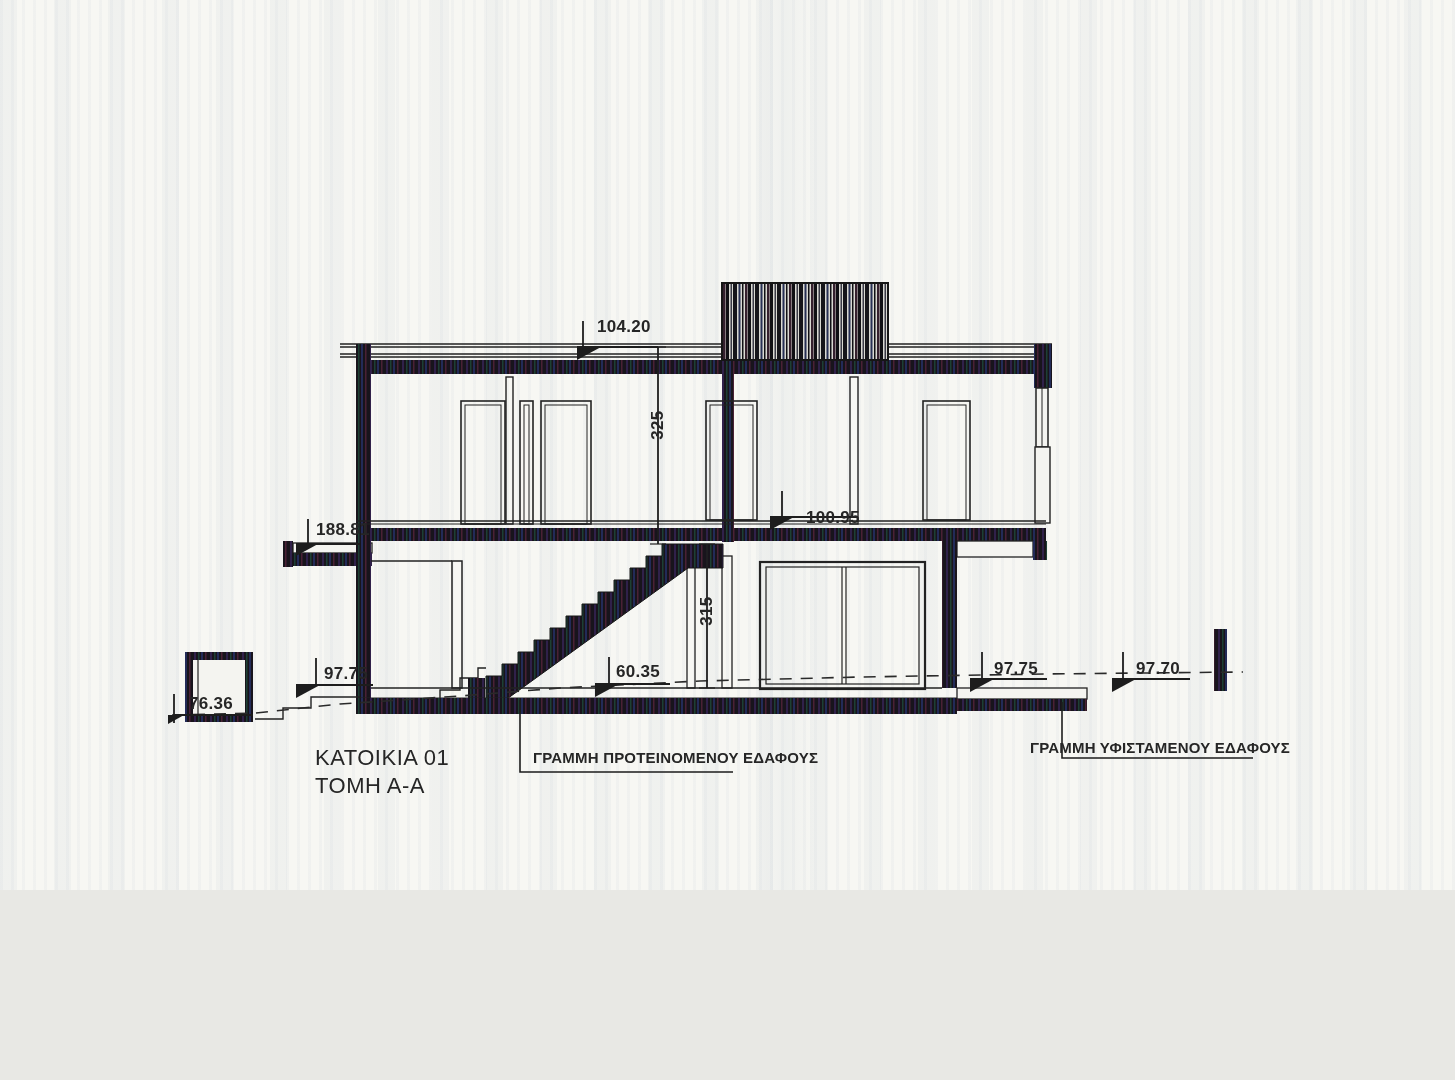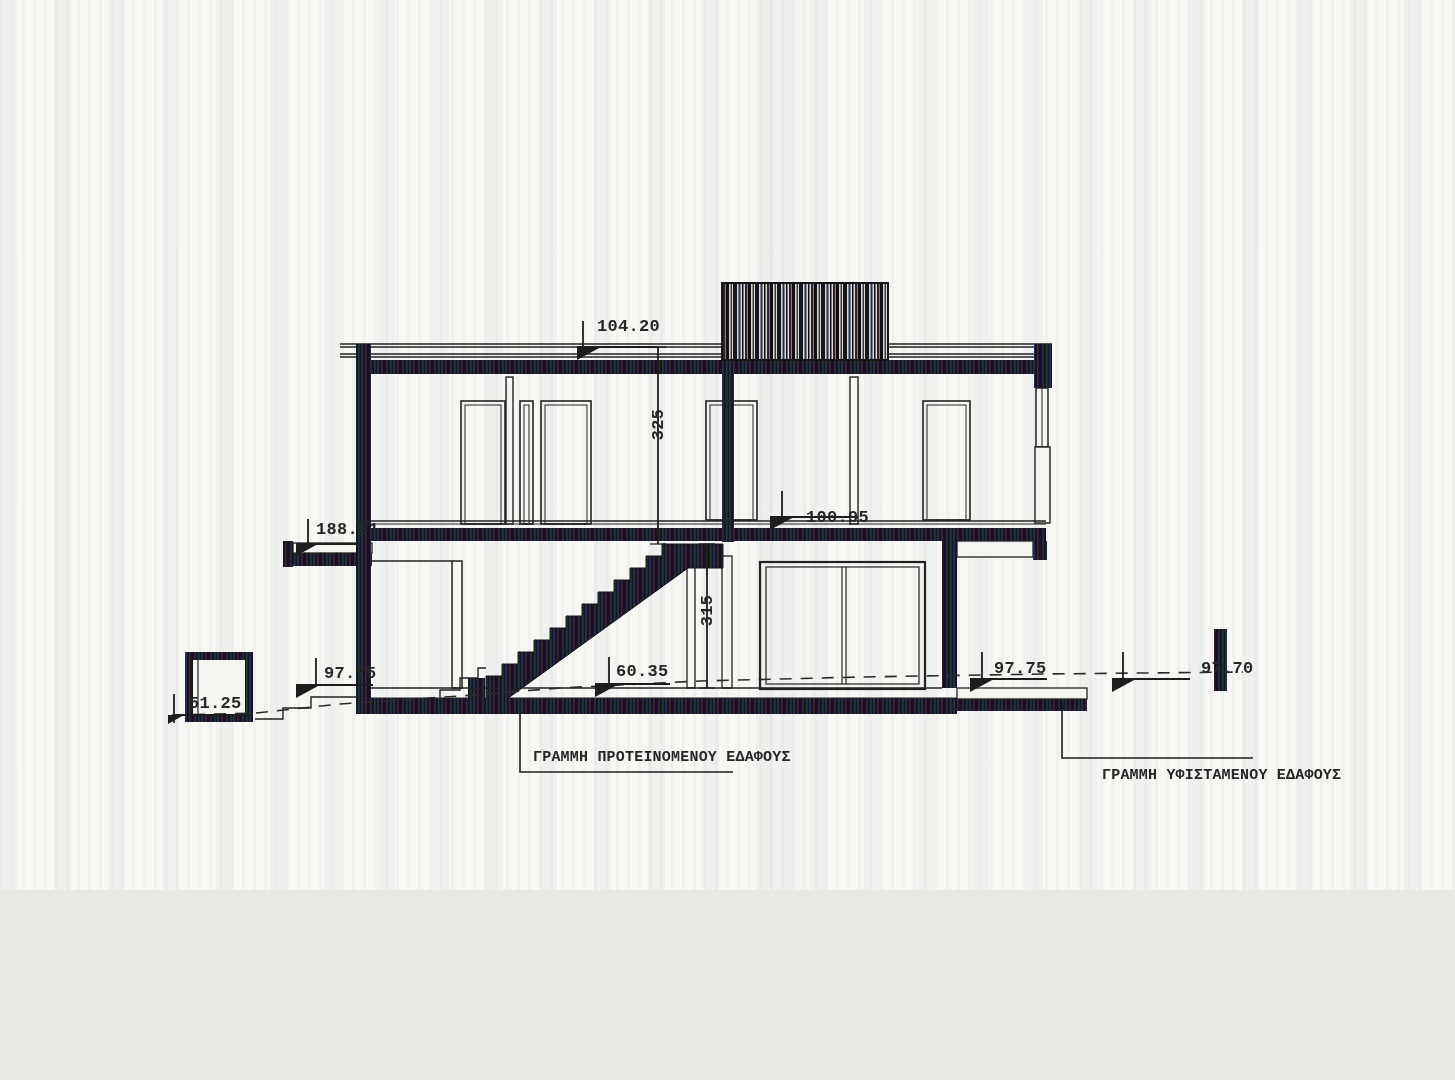--- a/index.html
+++ b/index.html
@@ -3,21 +3,21 @@
 <meta charset="utf-8">
 <style>
   html,body{margin:0;padding:0;background:#e8e8e4;}
   .sheet{
     position:relative;width:1455px;height:890px;overflow:hidden;
     background-color:#f7f7f3;
     background-image:
       repeating-linear-gradient(90deg, rgba(200,207,216,.14) 0 3px, rgba(255,255,255,0) 3px 11px),
       repeating-linear-gradient(90deg, rgba(176,188,200,.10) 0 17px, rgba(255,255,255,0) 17px 54px),
       linear-gradient(90deg, rgba(255,255,255,0) 0 52%, rgba(186,196,206,.14) 54%, rgba(255,255,255,0) 56%);
-    font-family:Liberation Mono, monospace;
+    font-family:Liberation Sans, sans-serif;
     color:#262626;
   }
   svg{position:absolute;left:0;top:0;}
   .lbl{position:absolute;white-space:nowrap;color:#262626;}
   .dim{font-size:17px;font-weight:bold;letter-spacing:.3px;}
   .dim-vert{width:56px;text-align:center;transform:rotate(-90deg);}
   .leader{font-size:15px;font-weight:bold;letter-spacing:.2px;}
   .title{font-size:22px;line-height:28px;letter-spacing:.5px;}
 </style>
 </head>
@@ -208,20 +208,24 @@
   </svg>
 
   <div class="lbl dim" style="left:597px;top:317px;">104.20</div>
   <div class="lbl dim dim-vert" style="left:630px;top:415px;">325</div>
   <div class="lbl dim" style="left:806px;top:488px;margin-top:20px;">100.95</div>
   <div class="lbl dim" style="left:316px;top:520px;">188.81</div>
   <div class="lbl dim dim-vert" style="left:679px;top:601px;">315</div>
   <div class="lbl dim" style="left:324px;top:664px;">97.75</div>
   <div class="lbl dim" style="left:616px;top:662px;">60.35</div>
   <div class="lbl dim" style="left:994px;top:659px;">97.75</div>
-  <div class="lbl dim" style="left:1201px;top:659px;">97.70</div>
-  <div class="lbl dim" style="left:189px;top:694px;">51.25</div>
+  <div class="lbl dim" style="left:1136px;top:659px;">97.70</div>
+  <div class="lbl dim" style="left:189px;top:694px;">76.36</div>
 
   <div class="lbl leader" style="left:533px;top:749px;">ΓΡΑΜΜΗ ΠΡΟΤΕΙΝΟΜΕΝΟΥ ΕΔΑΦΟΥΣ</div>
-  <div class="lbl leader" style="left:1102px;top:739px;margin-top:28px;">ΓΡΑΜΜΗ ΥΦΙΣΤΑΜΕΝΟΥ ΕΔΑΦΟΥΣ</div>
-
+  <div class="lbl leader" style="left:1030px;top:739px;">ΓΡΑΜΜΗ ΥΦΙΣΤΑΜΕΝΟΥ ΕΔΑΦΟΥΣ</div>
+
+  <div class="lbl title" style="left:315px;top:744px;">
+    <div>ΚΑΤΟΙΚΙΑ 01</div>
+    <div>ΤΟΜΗ Α-Α</div>
+  </div>
 
 </div>
 
 </body></html>

